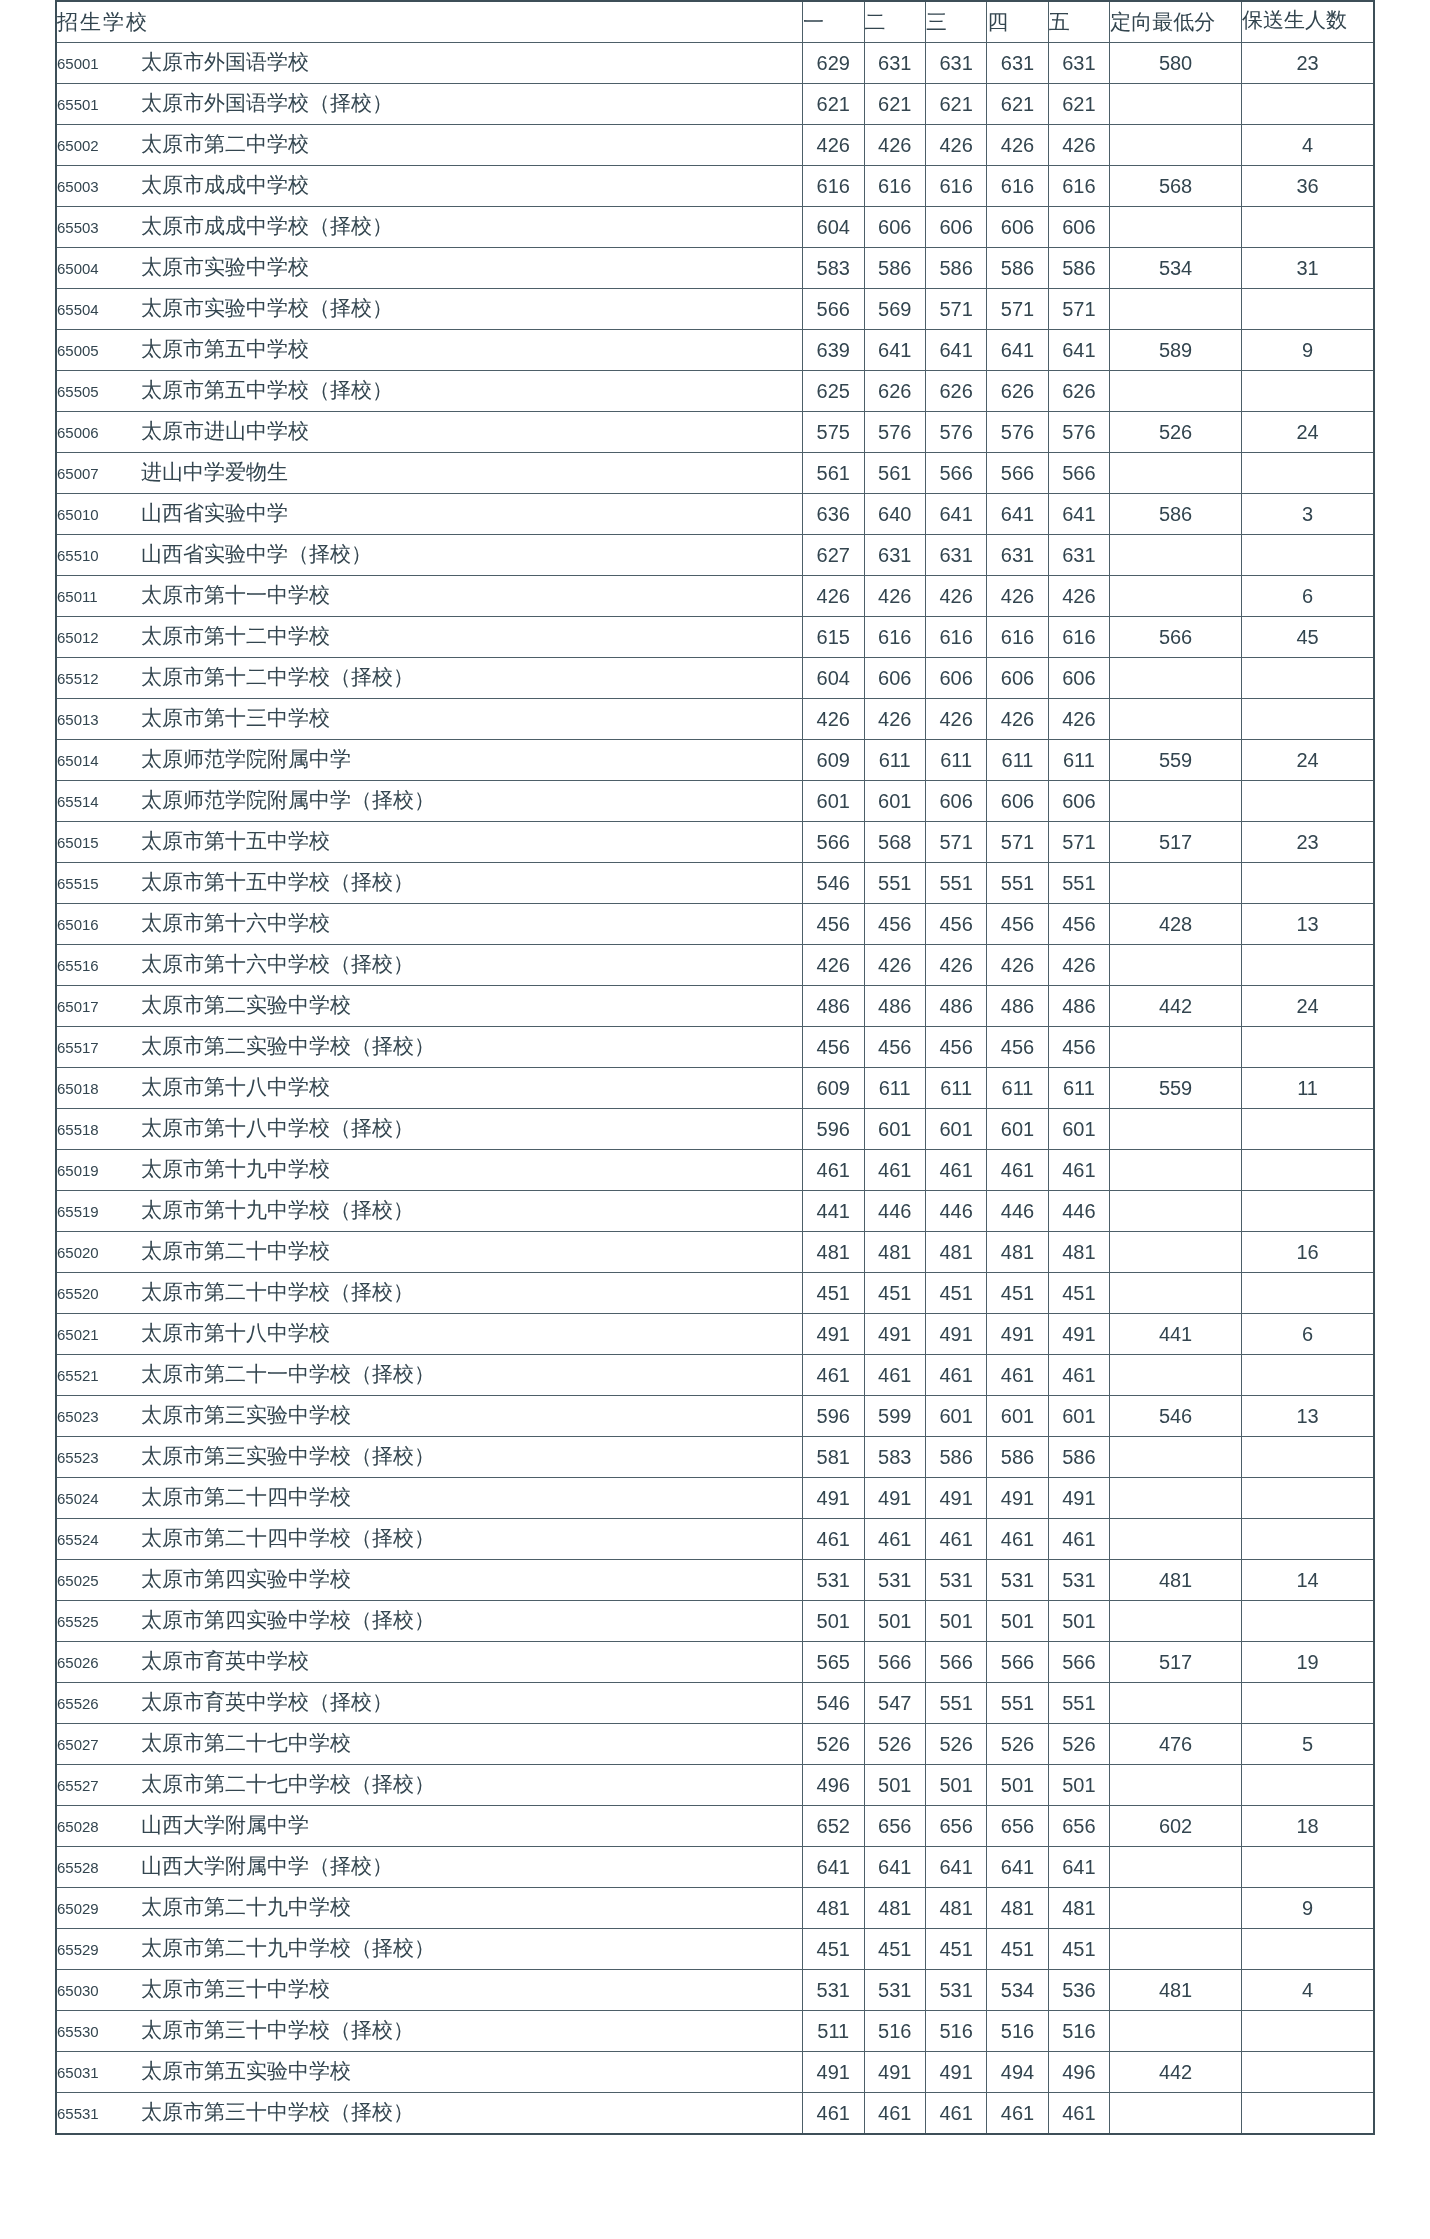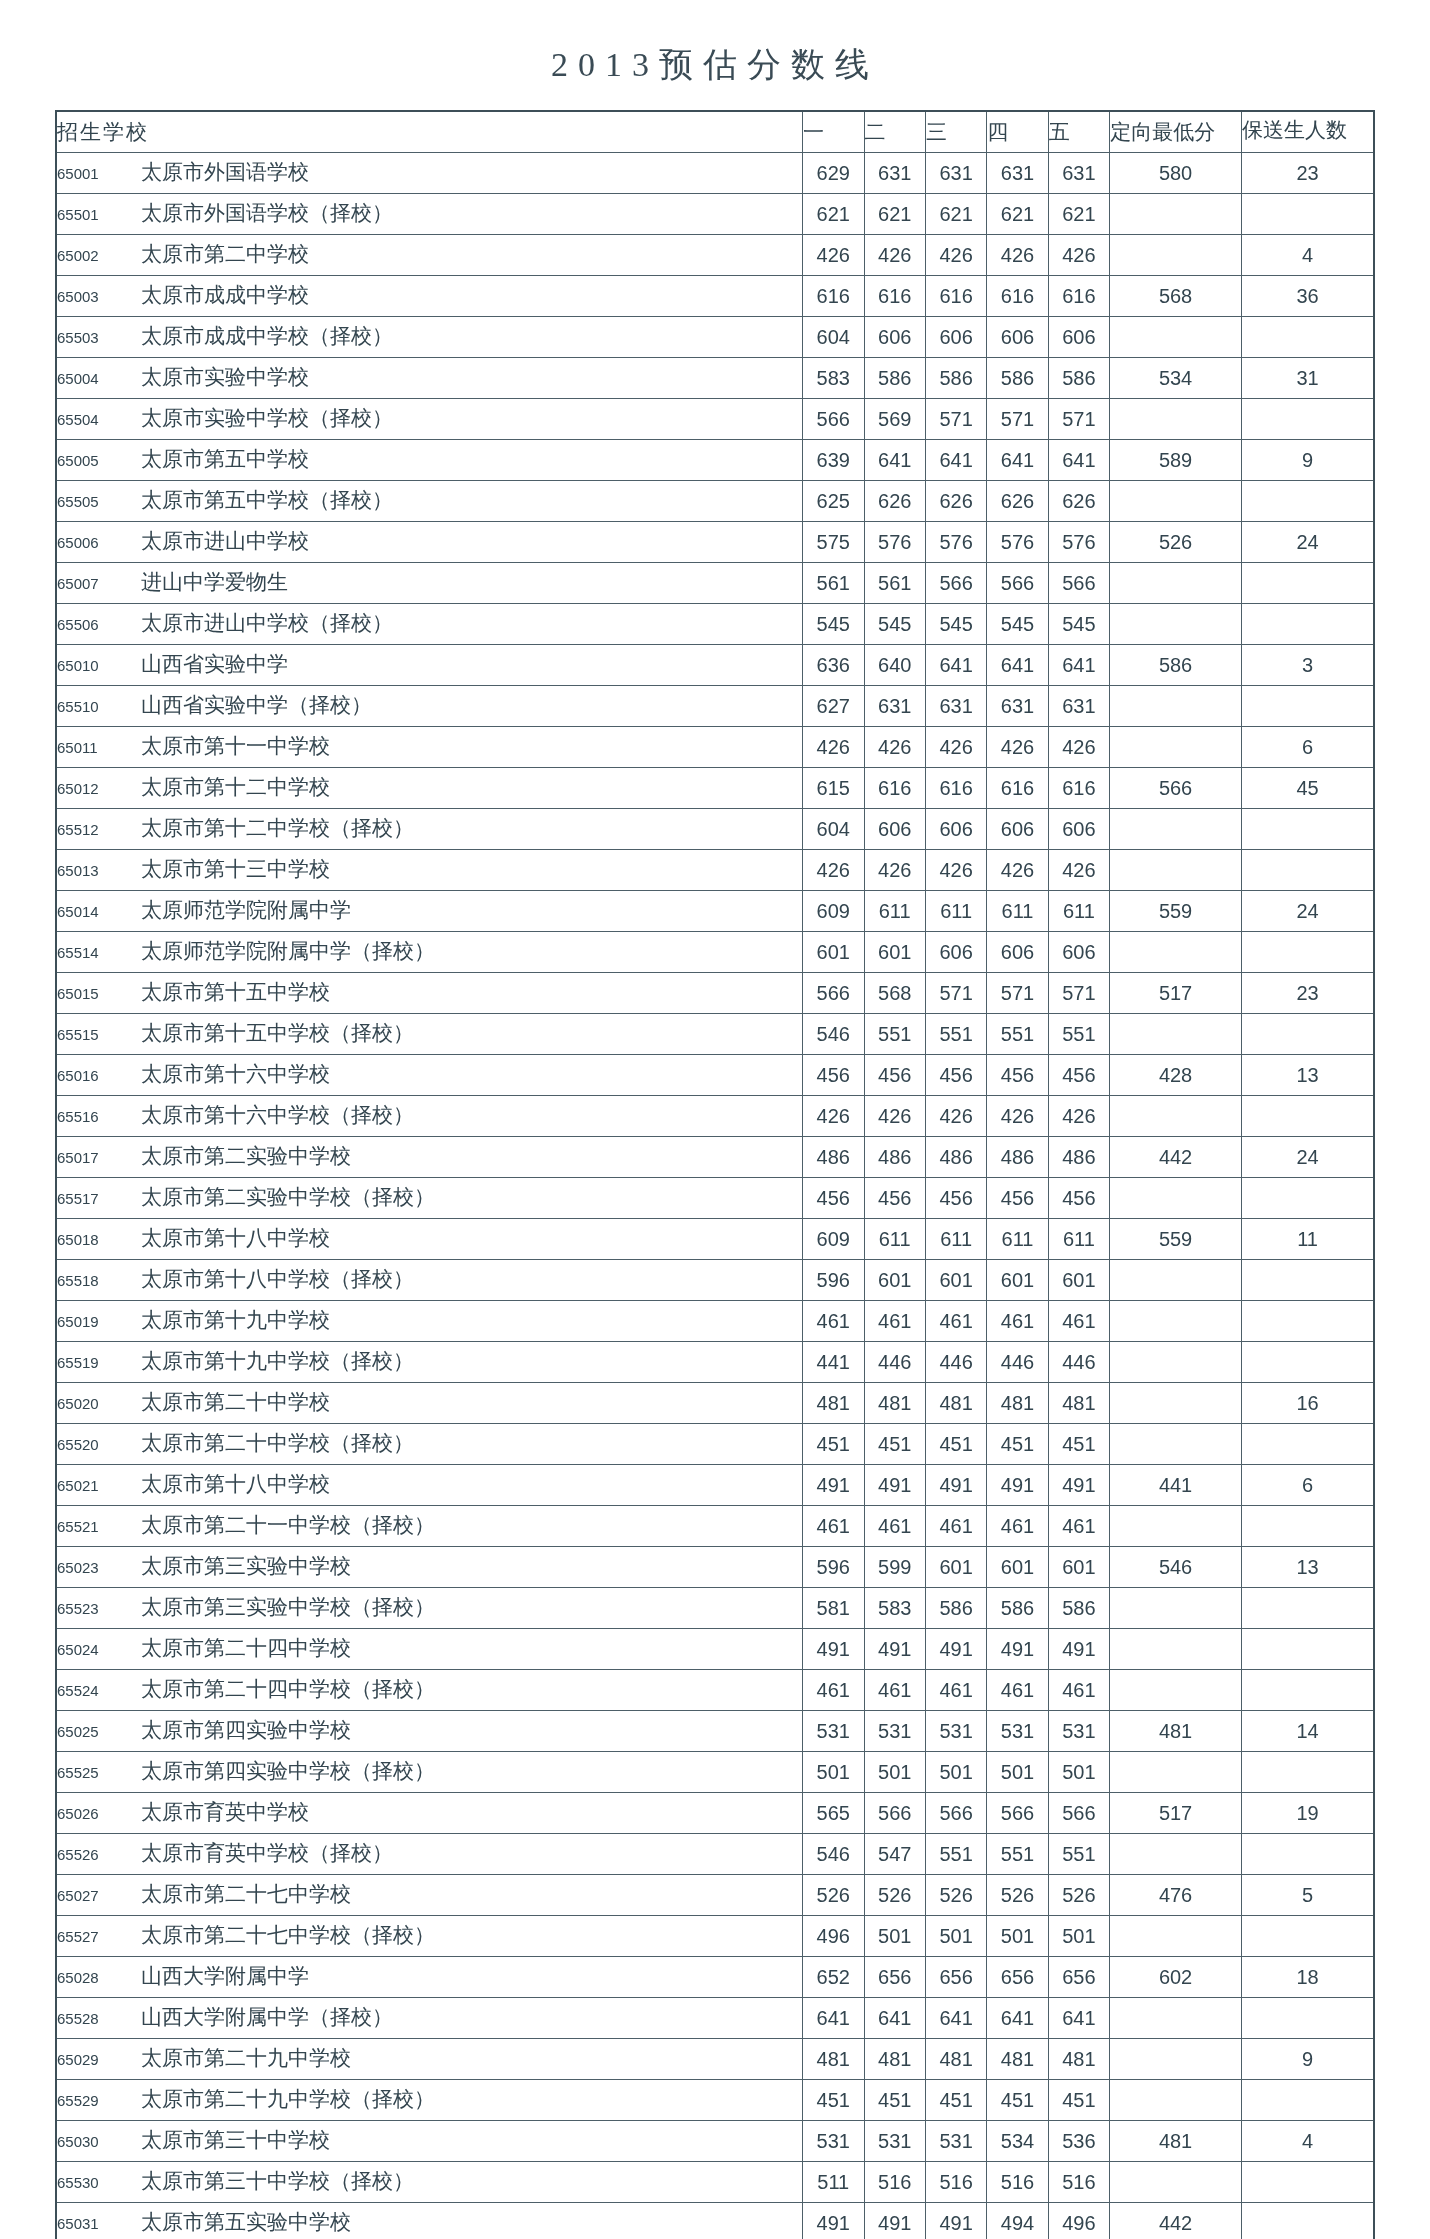--- a/index.html
+++ b/index.html
@@ -107,21 +107,20 @@
   }
   .outer-border {
     border: 2px solid #3d4f58;
   }
 </style>
 </head>
 <body>
 
 <div class="page">
 
-  <div class="doc-title">2013预估分数线</div>
 
   <div class="table-wrap">
     <table class="score-table outer-border">
       <thead>
         <tr>
           <th class="col-school hdr-school">招生学校</th>
           <th class="col-n hdr-num">一</th>
           <th class="col-n hdr-num">二</th>
           <th class="col-n hdr-num">三</th>
           <th class="col-n hdr-num">四</th>
@@ -235,30 +234,20 @@
             <td class="col-school school-cell"><span class="code">65007</span><span class="sname">进山中学爱物生</span></td>
             <td class="col-n num">561</td>
             <td class="col-n num">561</td>
             <td class="col-n num">566</td>
             <td class="col-n num">566</td>
             <td class="col-n num">566</td>
             <td class="col-dx num-wide"></td>
             <td class="col-bs num-wide"></td>
           </tr>
           <tr>
-            <td class="col-school school-cell"><span class="code">65506</span><span class="sname">太原市进山中学校（择校）</span></td>
-            <td class="col-n num">545</td>
-            <td class="col-n num">545</td>
-            <td class="col-n num">545</td>
-            <td class="col-n num">545</td>
-            <td class="col-n num">545</td>
-            <td class="col-dx num-wide"></td>
-            <td class="col-bs num-wide"></td>
-          </tr>
-          <tr>
             <td class="col-school school-cell"><span class="code">65010</span><span class="sname">山西省实验中学</span></td>
             <td class="col-n num">636</td>
             <td class="col-n num">640</td>
             <td class="col-n num">641</td>
             <td class="col-n num">641</td>
             <td class="col-n num">641</td>
             <td class="col-dx num-wide">586</td>
             <td class="col-bs num-wide">3</td>
           </tr>
           <tr>

